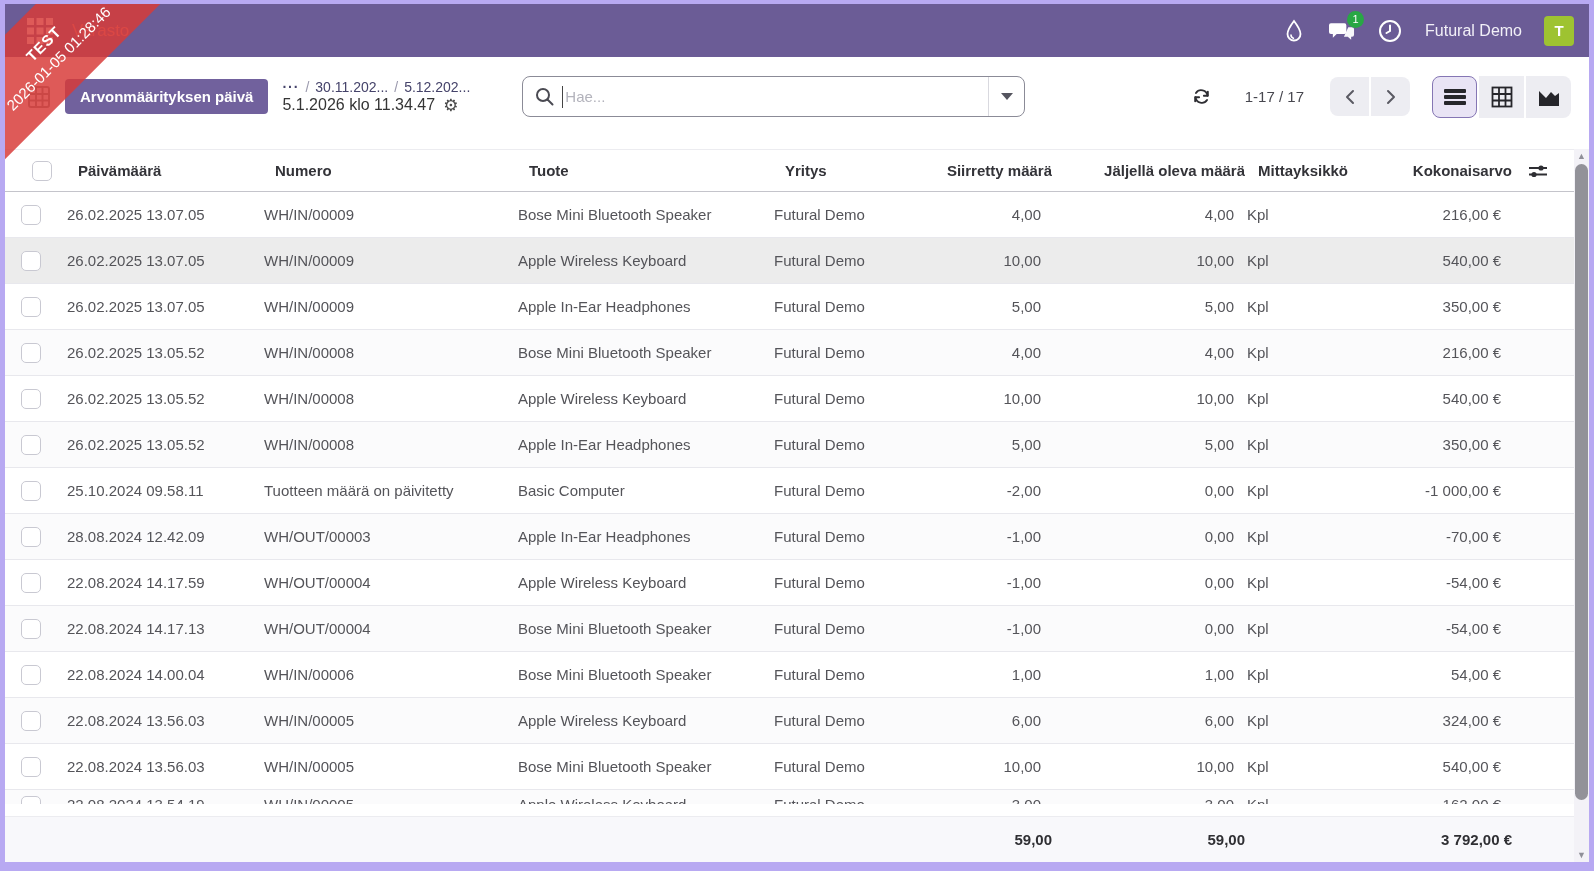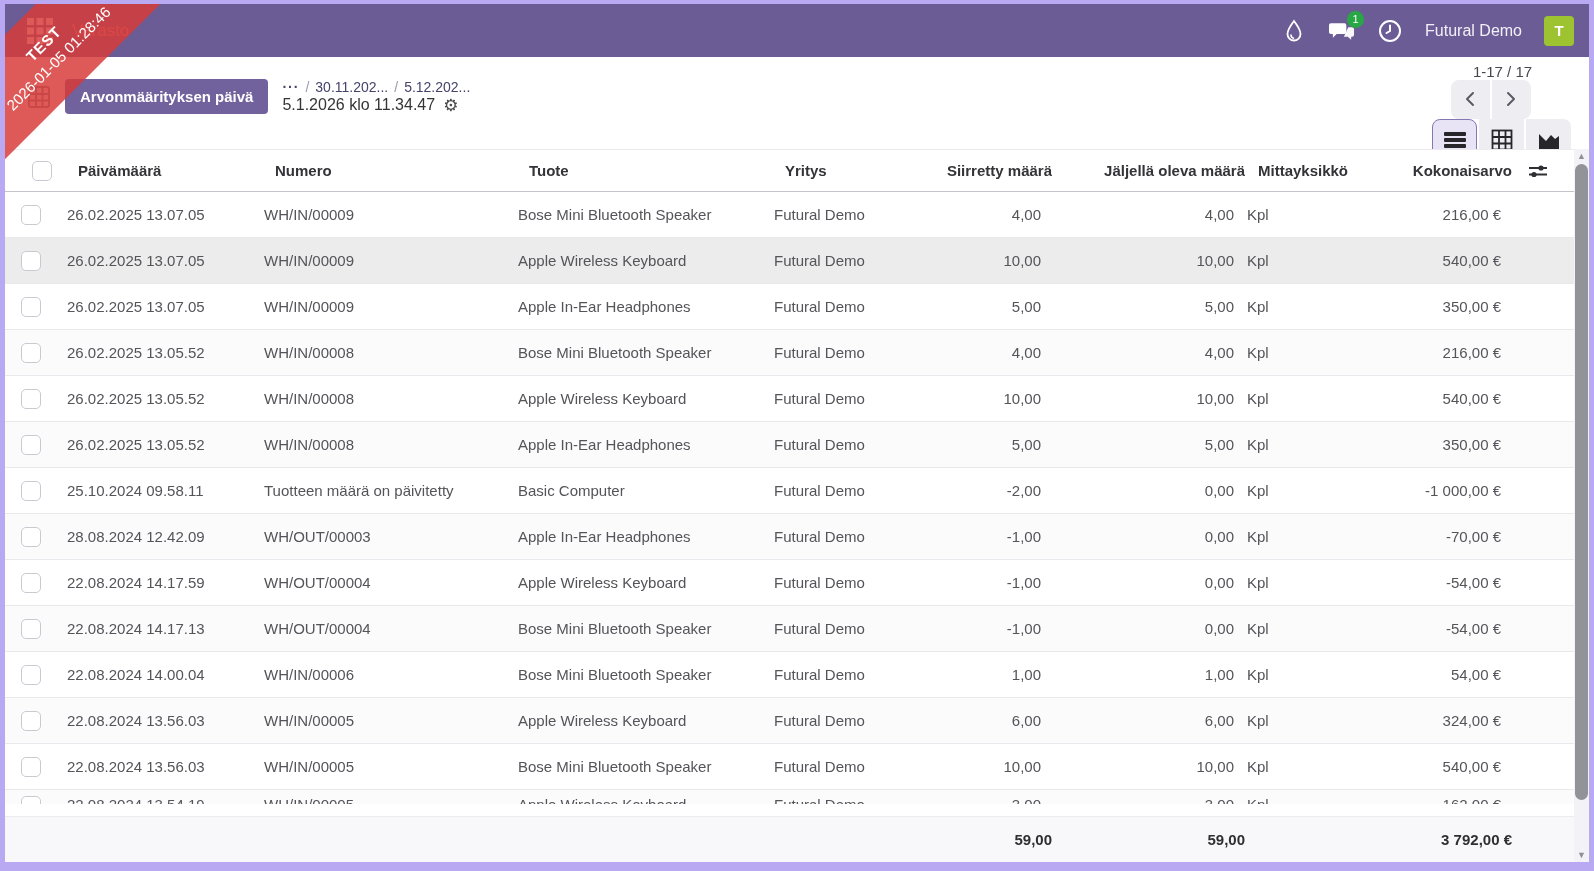--- a/index.html
+++ b/index.html
@@ -42,21 +42,21 @@
     border-radius:8px; display:flex; align-items:center; background:#fff; }
   .searchbar .mag { margin:0 8px 0 12px; }
   .search-input { flex:1; border:none; outline:none; font-size:15px; color:#333; height:100%; background:transparent; }
   .search-input::placeholder { color:#b3b3bc; }
   .caret-line { width:1px; height:22px; background:#444; margin-right:2px; }
   .search-toggle { width:36px; height:100%; border-left:1px solid #d9d9df; display:flex;
     align-items:center; justify-content:center; cursor:pointer; }
   .tri-down { width:0; height:0; border-left:6px solid transparent; border-right:6px solid transparent;
     border-top:7px solid #55555f; }
 
-  .cp-right { margin-left:auto; display:flex; align-items:center;flex-direction:column; }
+  .cp-right { margin-left:auto; display:flex; align-items:center; }
   .refresh-btn { width:30px; height:30px; display:flex; align-items:center; justify-content:center; cursor:pointer; }
   .pager-text { font-size:15px; color:#47474f; margin:0 26px 0 28px; }
   .pager-btns { display:flex; gap:2px; margin-right:22px; }
   .pager-btn { width:39px; height:39px; background:#ededf2; display:flex; align-items:center;
     justify-content:center; cursor:pointer; }
   .pager-btn.prev { border-radius:8px 0 0 8px; }
   .pager-btn.next { border-radius:0 8px 8px 0; }
   .view-switcher { display:flex; gap:2px; }
   .view-btn { width:45px; height:42px; background:#ededf2; display:flex; align-items:center;
     justify-content:center; cursor:pointer; }
@@ -173,20 +173,33 @@
           <span class="bc-sep">/</span>
           <span class="bc-link">5.12.202...</span>
         </div>
         <div class="bc-current">
           <span>5.1.2026 klo 11.34.47</span>
           <span class="gear">⚙</span>
         </div>
       </div>
     </div>
 
+    <div class="searchbar">
+      <span class="mag">
+        <svg width="19" height="19" viewBox="0 0 19 19">
+          <circle cx="8" cy="8" r="6" fill="none" stroke="#4a4a52" stroke-width="2"></circle>
+          <path d="M12.5 12.5 L17.5 17.5" stroke="#4a4a52" stroke-width="2" stroke-linecap="round"></path>
+        </svg>
+      </span>
+      <span class="caret-line"></span>
+      <input class="search-input" type="text" placeholder="Hae..." style="">
+      <div class="search-toggle">
+        <span class="tri-down"></span>
+      </div>
+    </div>
 
     <div class="cp-right">
       <div class="refresh-btn">
         <svg width="19" height="19" viewBox="0 0 24 24">
           <path d="M20 6 v5 h-5" fill="none" stroke="#2e2e33" stroke-width="2.4" stroke-linecap="round" stroke-linejoin="round"></path>
           <path d="M4 18 v-5 h5" fill="none" stroke="#2e2e33" stroke-width="2.4" stroke-linecap="round" stroke-linejoin="round"></path>
           <path d="M19.5 11 a8 8 0 0 0 -14.5 -3.5 M4.5 13 a8 8 0 0 0 14.5 3.5" fill="none" stroke="#2e2e33" stroke-width="2.4" stroke-linecap="round"></path>
         </svg>
       </div>
       <span class="pager-text">1-17 / 17</span>

